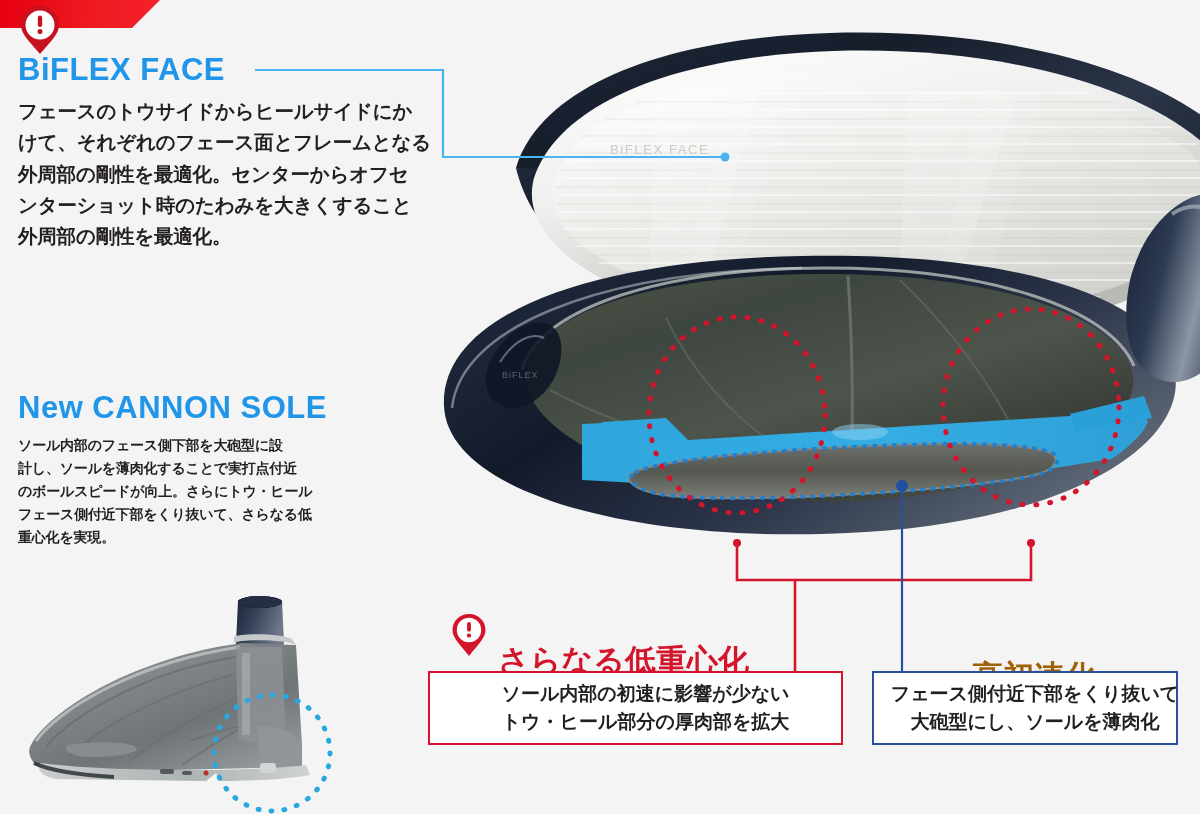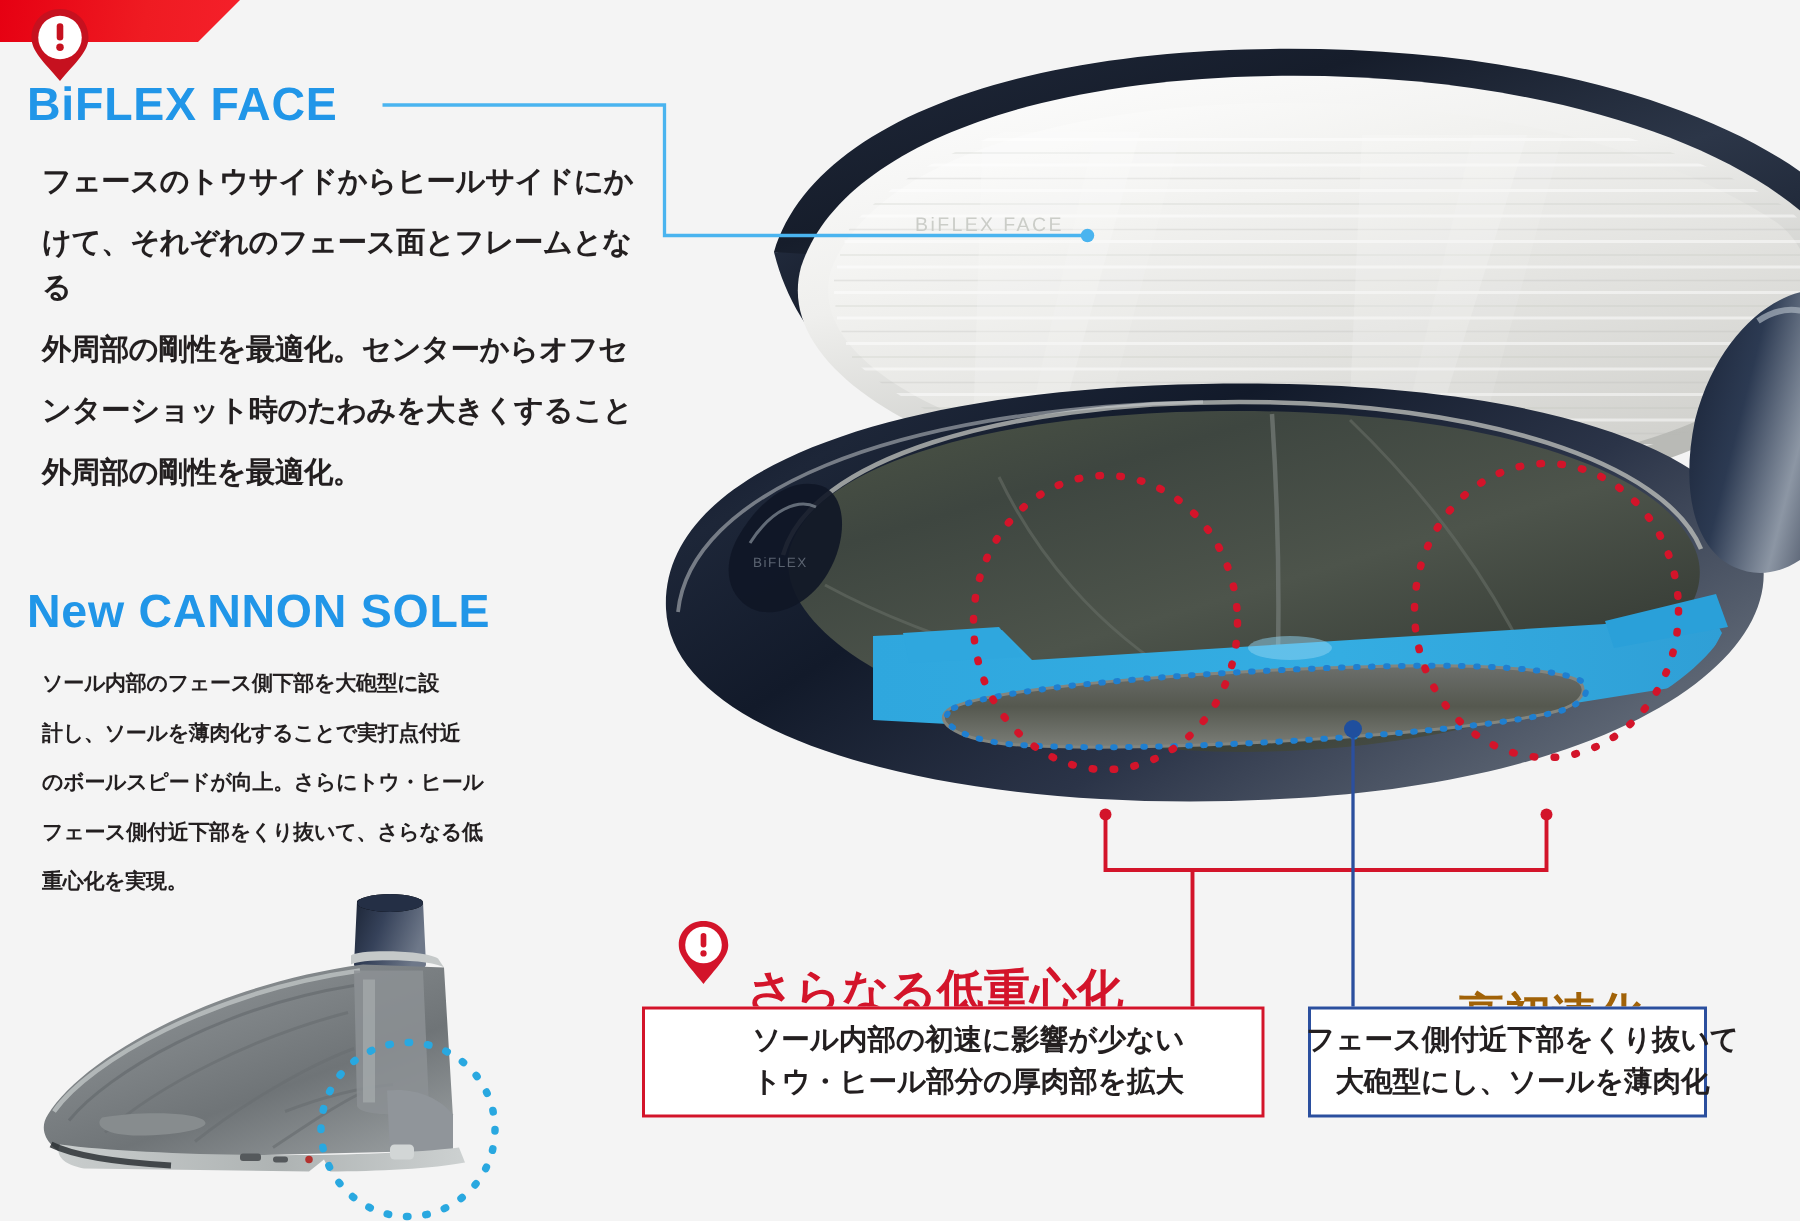--- a/index.html
+++ b/index.html
@@ -34,21 +34,21 @@
     z-index:6;
   }
   .body-copy{
     position:absolute;
     color:#231f20;
     font-weight:bold;
     line-height:1.5;
     z-index:6;
     letter-spacing:-0.2px;
   }
-  .body-copy p{margin:12px;}
+  .body-copy p{margin:2px;}
 
   
   .art{position:absolute;z-index:2;}
 
   
   .callout-title{
     position:absolute;
     font-weight:bold;
     white-space:nowrap;
     z-index:8;
@@ -367,18 +367,18 @@
   </div>
   <div class="callout-title cl-red" style="left:498px;top:616px;font-size:31px;">さらなる低重心化</div>
 
   <div class="callout-box box-red" style="left:428px;top:671px;width:415px;height:74px;font-size:19px;">
     <span>ソール内部の初速に影響が少ない</span>
     <span>トウ・ヒール部分の厚肉部を拡大</span>
   </div>
 
   <div class="callout-title cl-blue" style="left:972px;top:616px;font-size:31px;">高初速化</div>
 
-  <div class="callout-box box-blue" style="left:872px;top:671px;width:266px;height:74px;font-size:19px;">
+  <div class="callout-box box-blue" style="left:872px;top:671px;width:306px;height:74px;font-size:19px;">
     <span>フェース側付近下部をくり抜いて</span>
     <span>大砲型にし、ソールを薄肉化</span>
   </div>
 
 </div>
 
 </body></html>

